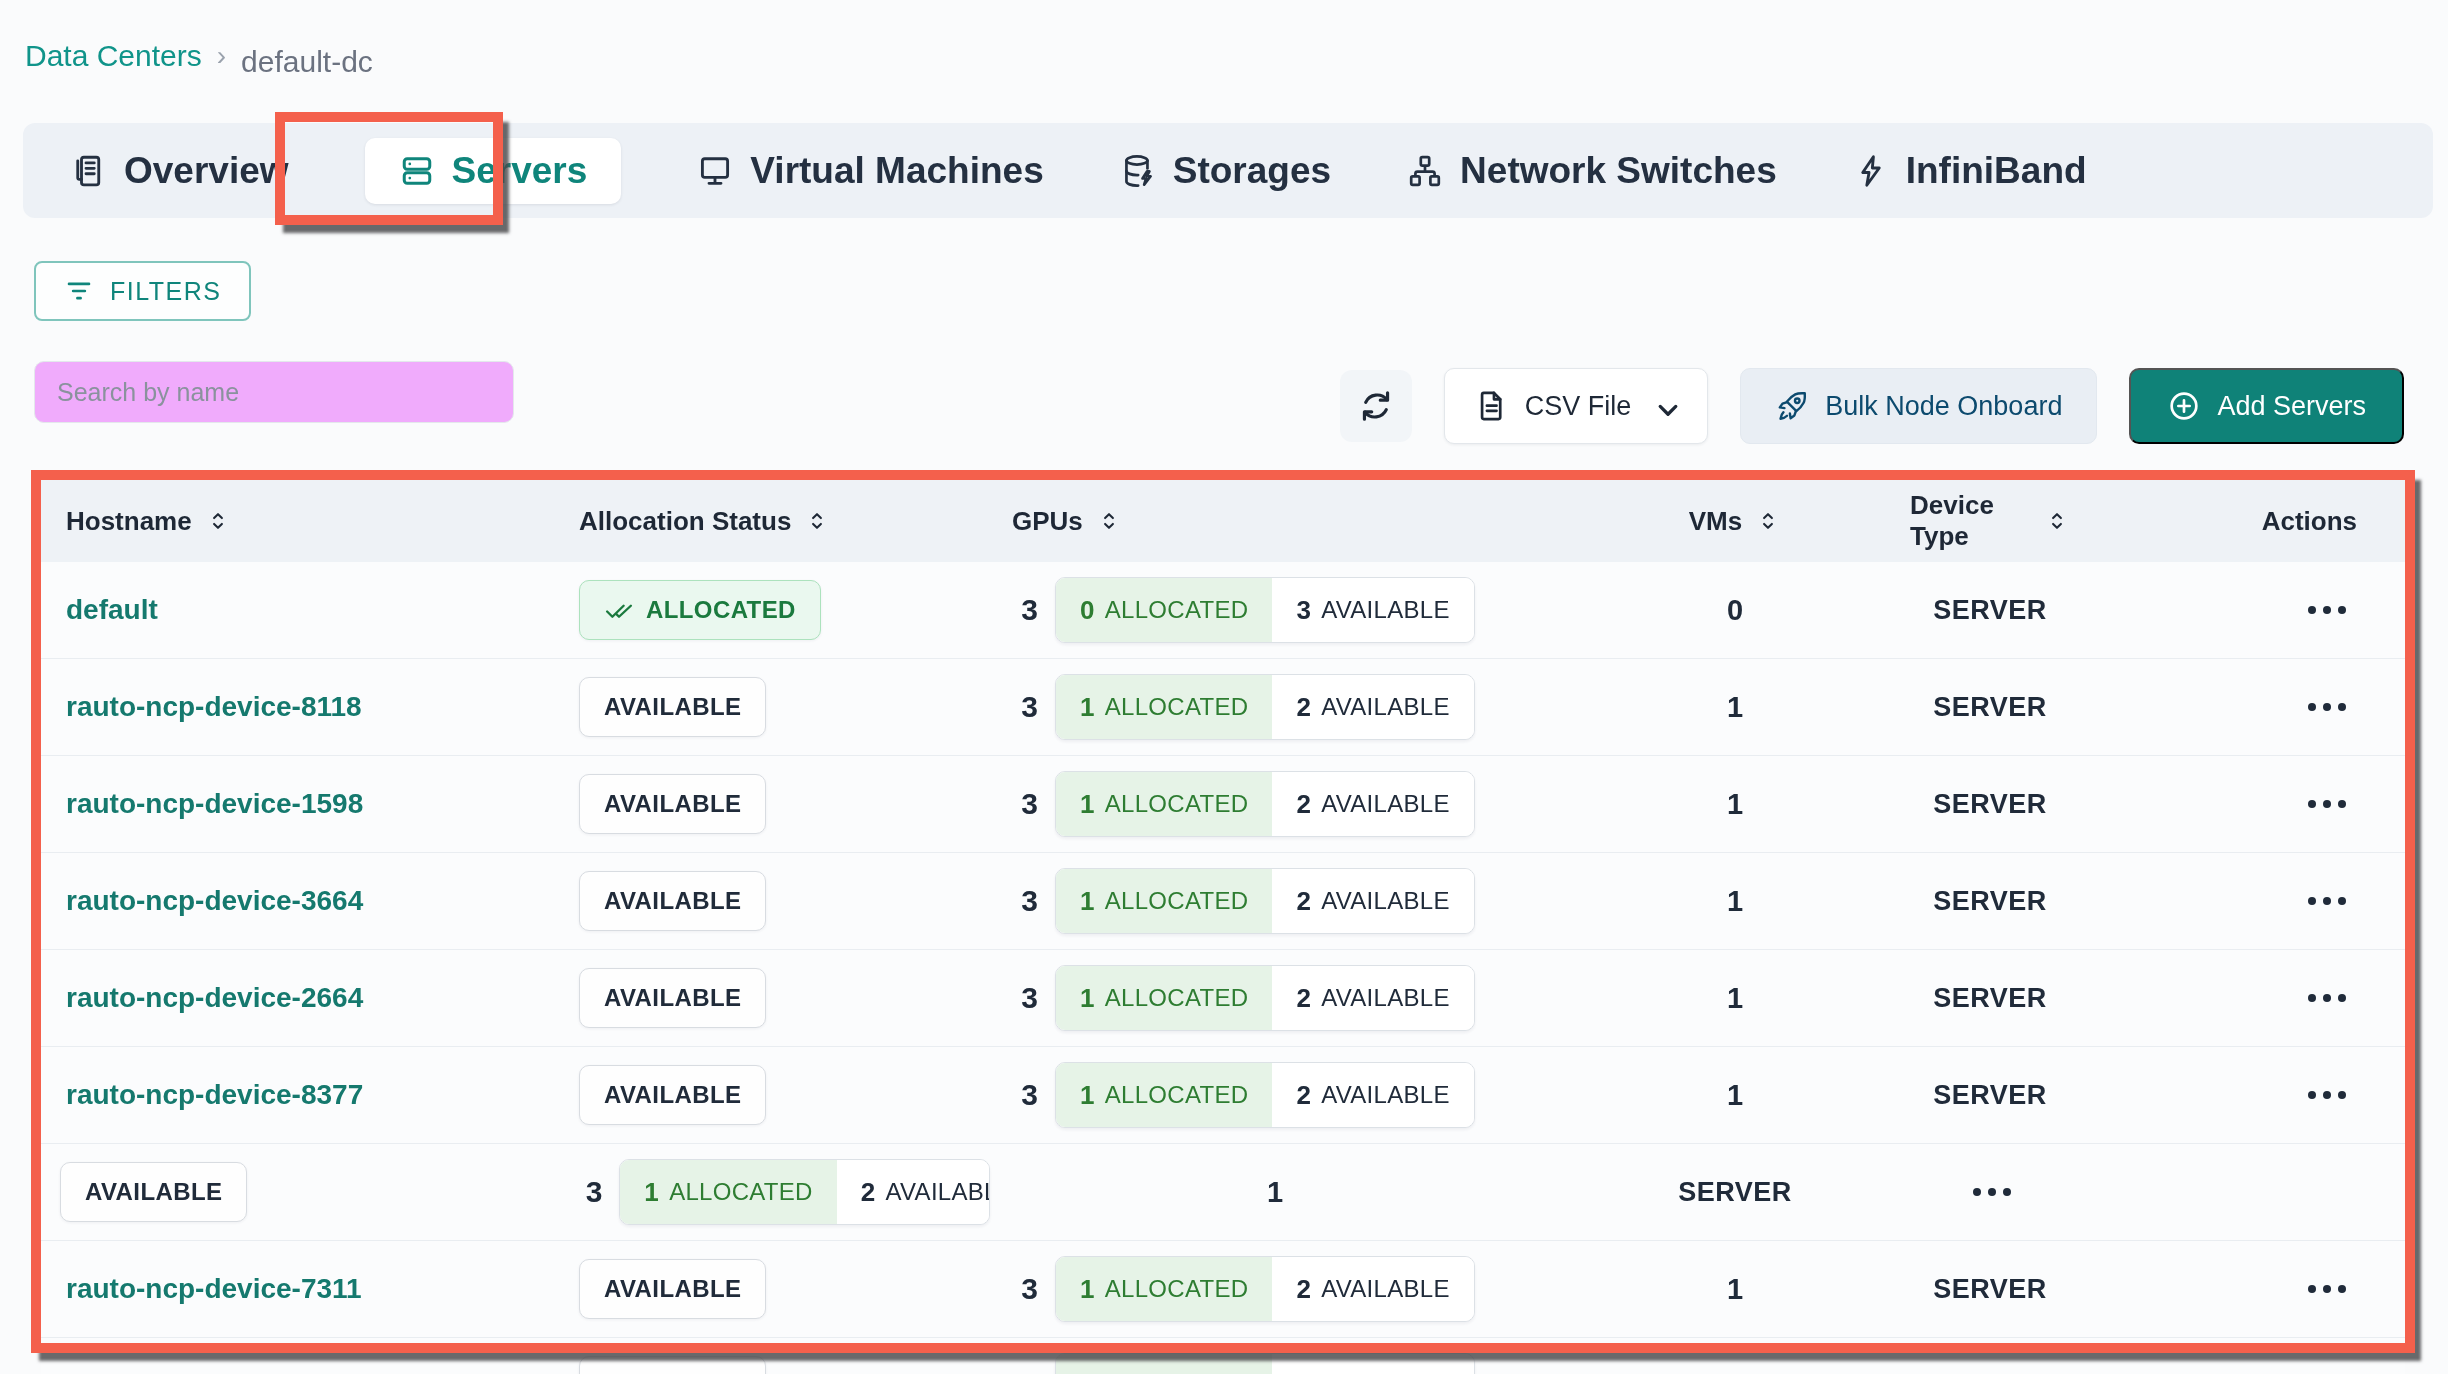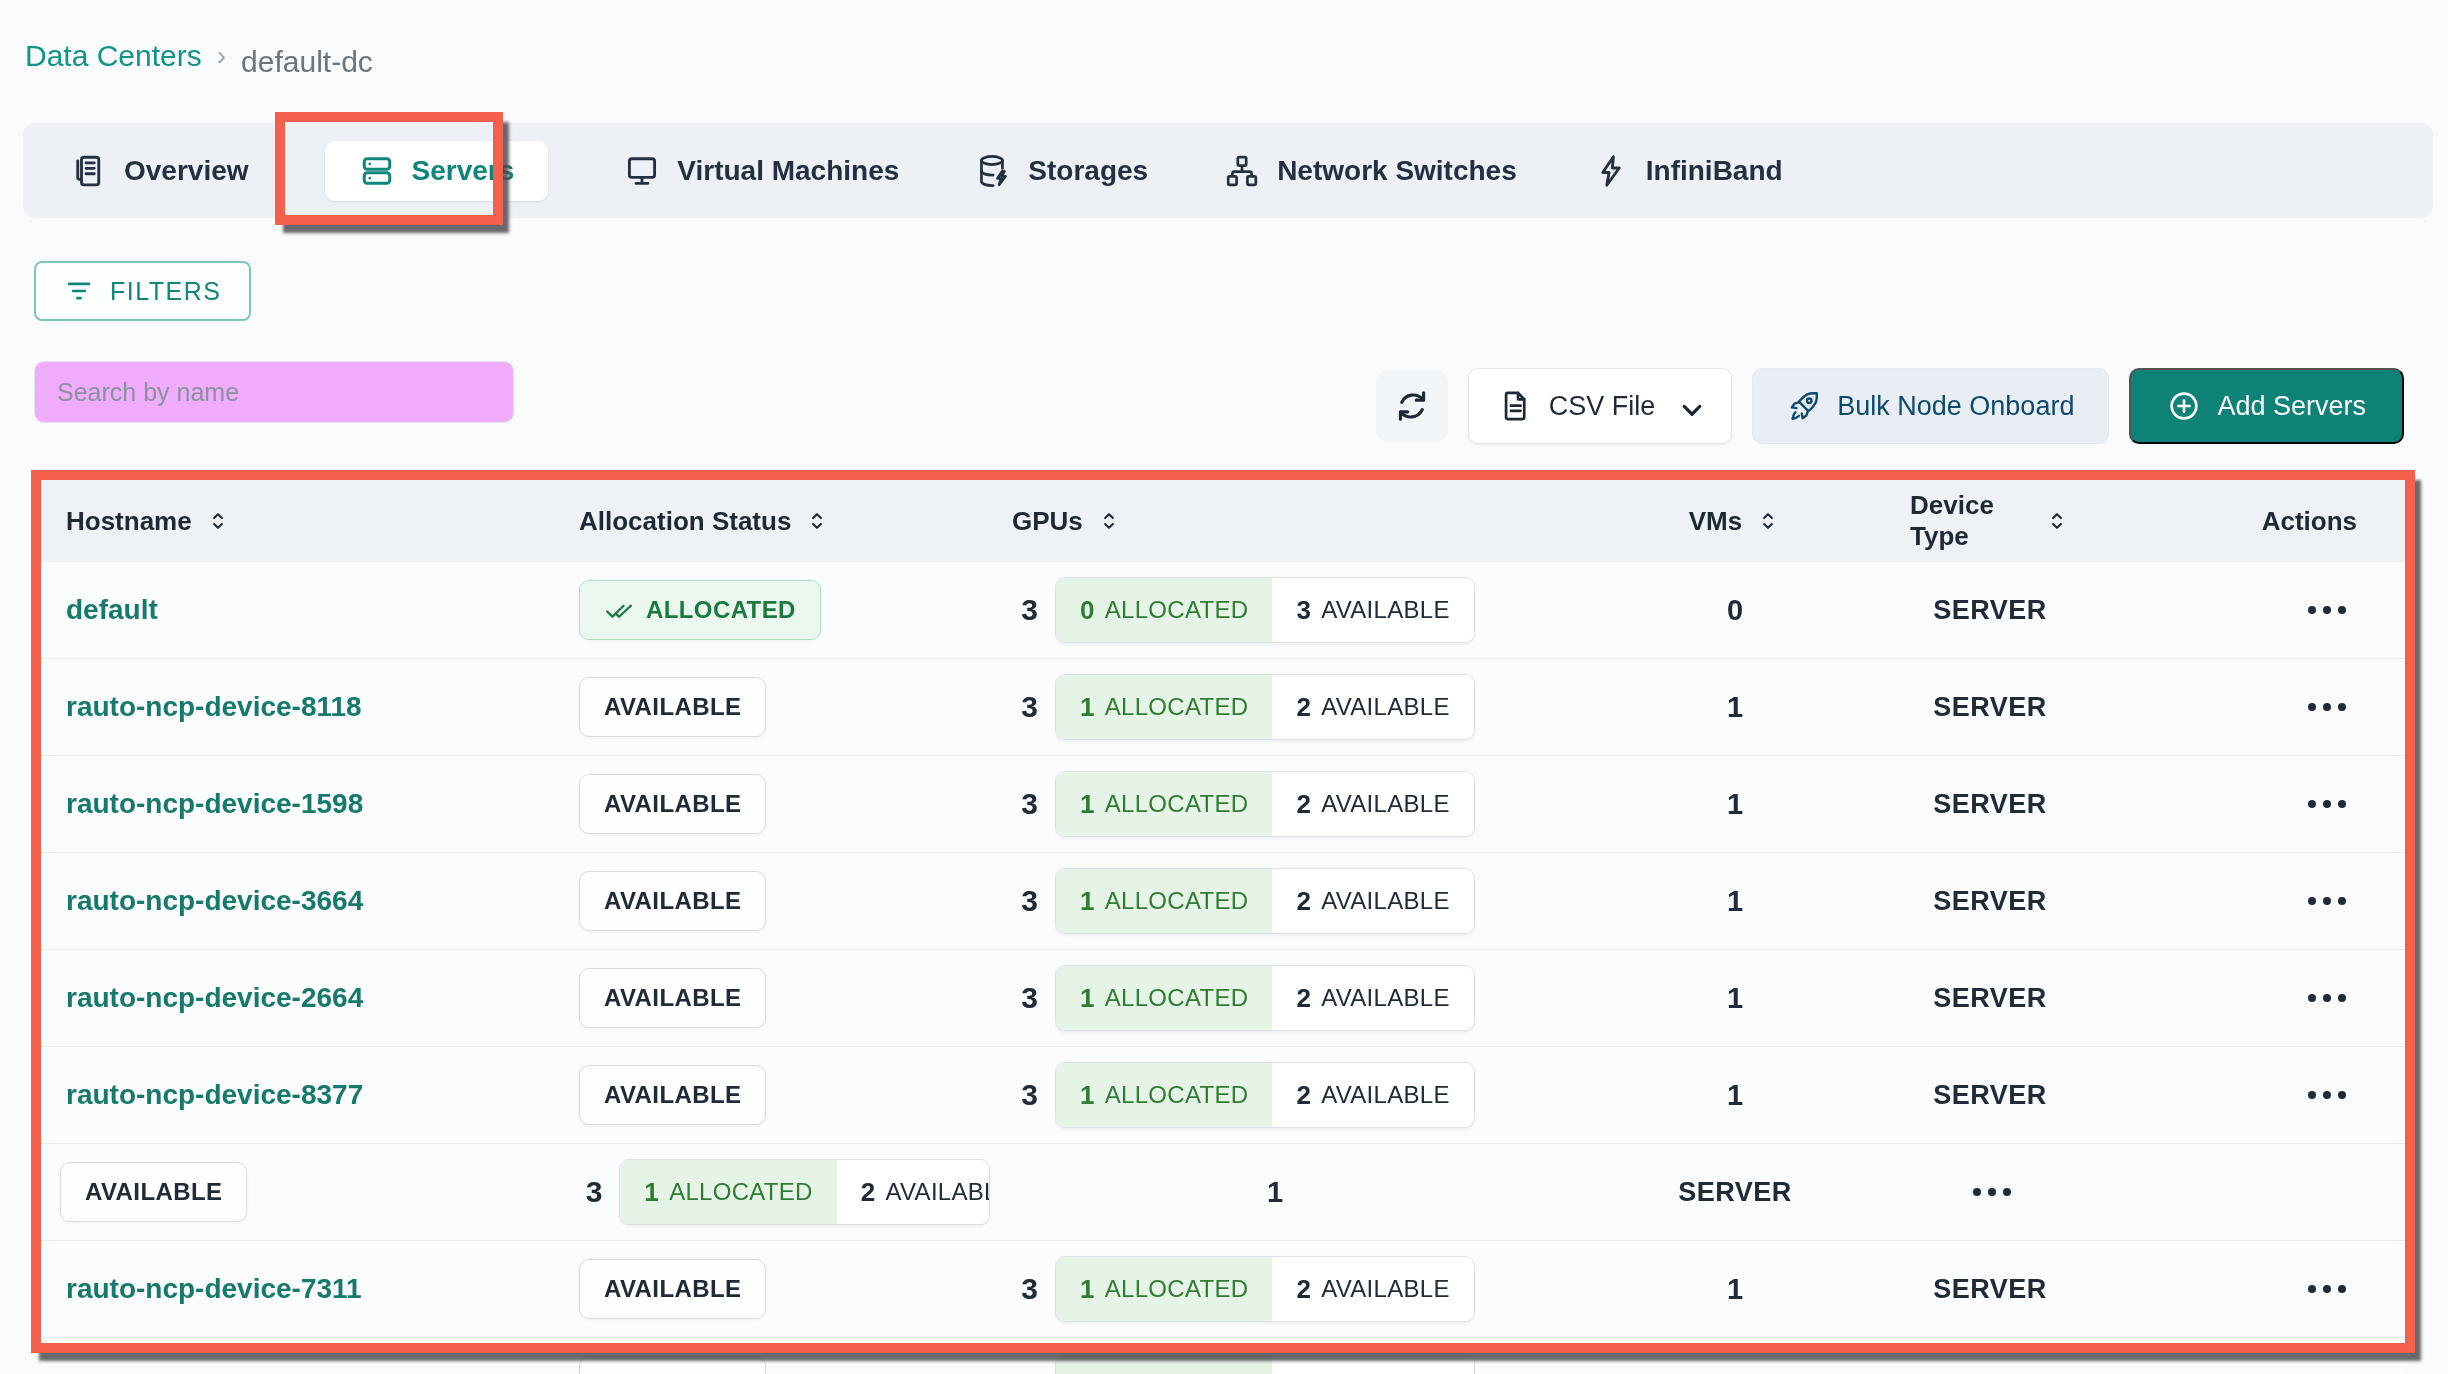--- a/index.html
+++ b/index.html
@@ -17,21 +17,21 @@
   .crumb-link { color:#10948A; font-weight:500; text-decoration:none; cursor:pointer; }
   .crumb-sep  { color:#9AA2AD; font-size:28px; }
   .crumb-cur  { color:#6B7280;margin-top:13px; }
 
   
   .tabbar {
     position:absolute; left:23px; top:123px; width:2410px; height:95px;
     background:#EDF1F6; border-radius:12px;
     display:flex; align-items:center; padding:0 24px 0 48px; gap:76px;
   }
-  .tab { display:flex; align-items:center; gap:17px; font-size:28px; font-weight:700; color:#243041; cursor:pointer; white-space:nowrap; }
+  .tab { display:flex; align-items:center; gap:17px; font-size:37px; font-weight:700; color:#243041; cursor:pointer; white-space:nowrap; }
   .tab .ticon { width:36px; height:36px; color:#243041; }
   .tab .ticon svg { width:36px; height:36px; }
   .tab.active {
     background:#FFFFFF; color:#0F857B; border-radius:10px;
     padding:12px 34px; box-shadow:0 1px 3px rgba(30,40,60,.10);
   }
   .tab.active .ticon { color:#0F857B; }
 
   
   .filters-btn {
@@ -48,21 +48,21 @@
     background:#f0abfc; border:1px solid #E4E8EC; border-radius:10px;
     display:flex; align-items:center; padding:16px 22px;
   }
   .search-box input {
     border:none; outline:none; background:transparent; width:100%;
     font-family:"Liberation Sans", sans-serif; font-size:25px; color:#374151;
   }
   .search-box input::placeholder { color:#8A929D; opacity:1; }
 
   
-  .toolbar-right { position:absolute; top:368px; right:44px; display:flex; align-items:center; gap:20px; }
+  .toolbar-right { position:absolute; top:368px; right:44px; display:flex; align-items:center; gap:32px; }
   .icon-btn {
     width:72px; height:72px; border-radius:12px; background:#F2F5F8;
     display:flex; align-items:center; justify-content:center; cursor:pointer; color:#1E2836;
   }
   .icon-btn svg { width:38px; height:38px; }
   .btn { height:76px; border-radius:10px; display:flex; align-items:center; gap:16px; font-size:27px; font-weight:500; cursor:pointer; white-space:nowrap; }
   .btn svg { width:34px; height:34px; }
   .btn-csv  { background:#FFFFFF; border:1px solid #E3E7EB; box-shadow:0 1px 3px rgba(30,40,60,.07); color:#1E2836; padding:0 30px; }
   .btn-bulk { background:#E9EEF4; border:1px solid #E2E8EF; color:#0c4a6e; padding:0 34px; }
   .btn-add  { background:#0F8278; color:#FFFFFF; padding:0 36px; font-weight:500; }

